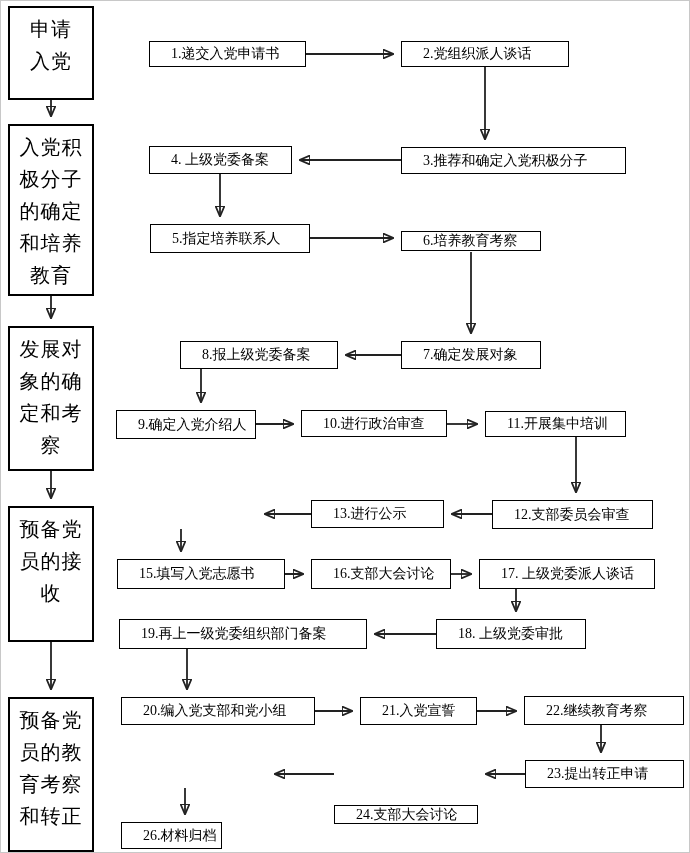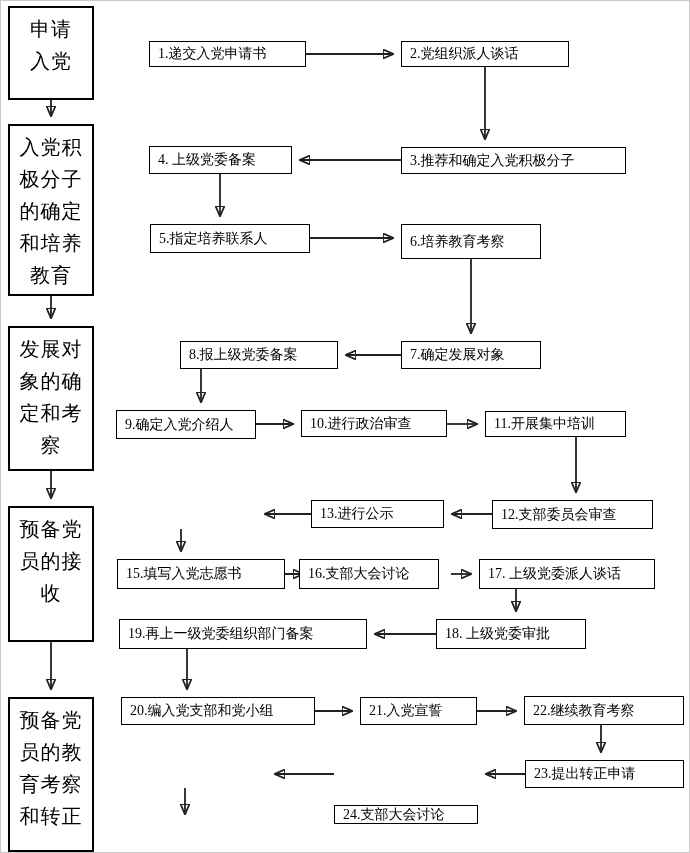--- a/index.html
+++ b/index.html
@@ -27,21 +27,21 @@
     white-space:pre-line;
     letter-spacing:1px;
   }
   .step {
     position:absolute;
     border:1px solid #000000;
     background:#ffffff;
     box-sizing:border-box;
     display:flex;
     align-items:center;
-    padding-left:8px;
+    padding-left:21px;
     font-size:14px;
     white-space:nowrap;
     overflow:hidden;
   }
 </style>
 </head>
 <body>
 
 <div id="canvas">
 
@@ -102,32 +102,33 @@
   <div class="stage" style="left:7px;top:696px;width:86px;height:155px">预备党
 员的教
 育考察
 和转正</div>
 
   <div class="step" style="left:148px;top:40px;width:157px;height:26px">1.递交入党申请书</div>
   <div class="step" style="left:400px;top:40px;width:168px;height:26px">2.党组织派人谈话</div>
   <div class="step" style="left:400px;top:146px;width:225px;height:27px">3.推荐和确定入党积极分子</div>
   <div class="step" style="left:148px;top:145px;width:143px;height:28px">4. 上级党委备案</div>
   <div class="step" style="left:149px;top:223px;width:160px;height:29px">5.指定培养联系人</div>
-  <div class="step" style="left:400px;top:223px;width:140px;height:35px">6.培养教育考察</div>
+  <div class="step" style="left:400px;top:230px;width:140px;height:20px">6.培养教育考察</div>
   <div class="step" style="left:400px;top:340px;width:140px;height:28px">7.确定发展对象</div>
   <div class="step" style="left:179px;top:340px;width:158px;height:28px">8.报上级党委备案</div>
   <div class="step" style="left:115px;top:409px;width:140px;height:29px">9.确定入党介绍人</div>
   <div class="step" style="left:300px;top:409px;width:146px;height:27px">10.进行政治审查</div>
   <div class="step" style="left:484px;top:410px;width:141px;height:26px">11.开展集中培训</div>
   <div class="step" style="left:491px;top:499px;width:161px;height:29px">12.支部委员会审查</div>
   <div class="step" style="left:310px;top:499px;width:133px;height:28px">13.进行公示</div>
   <div class="step" style="left:116px;top:558px;width:168px;height:30px">15.填写入党志愿书</div>
-  <div class="step" style="left:298px;top:558px;width:140px;height:30px">16.支部大会讨论</div>
+  <div class="step" style="left:310px;top:558px;width:140px;height:30px">16.支部大会讨论</div>
   <div class="step" style="left:478px;top:558px;width:176px;height:30px">17. 上级党委派人谈话</div>
   <div class="step" style="left:435px;top:618px;width:150px;height:30px">18. 上级党委审批</div>
   <div class="step" style="left:118px;top:618px;width:248px;height:30px">19.再上一级党委组织部门备案</div>
   <div class="step" style="left:120px;top:696px;width:194px;height:28px">20.编入党支部和党小组</div>
   <div class="step" style="left:359px;top:696px;width:117px;height:28px">21.入党宣誓</div>
   <div class="step" style="left:523px;top:695px;width:160px;height:29px">22.继续教育考察</div>
   <div class="step" style="left:524px;top:759px;width:159px;height:28px">23.提出转正申请</div>
   <div class="step" style="left:333px;top:804px;width:144px;height:19px">24.支部大会讨论</div>
+  <div class="step" style="left:120px;top:821px;width:101px;height:27px">26.材料归档</div>
 
 </div>
 
 </body></html>

